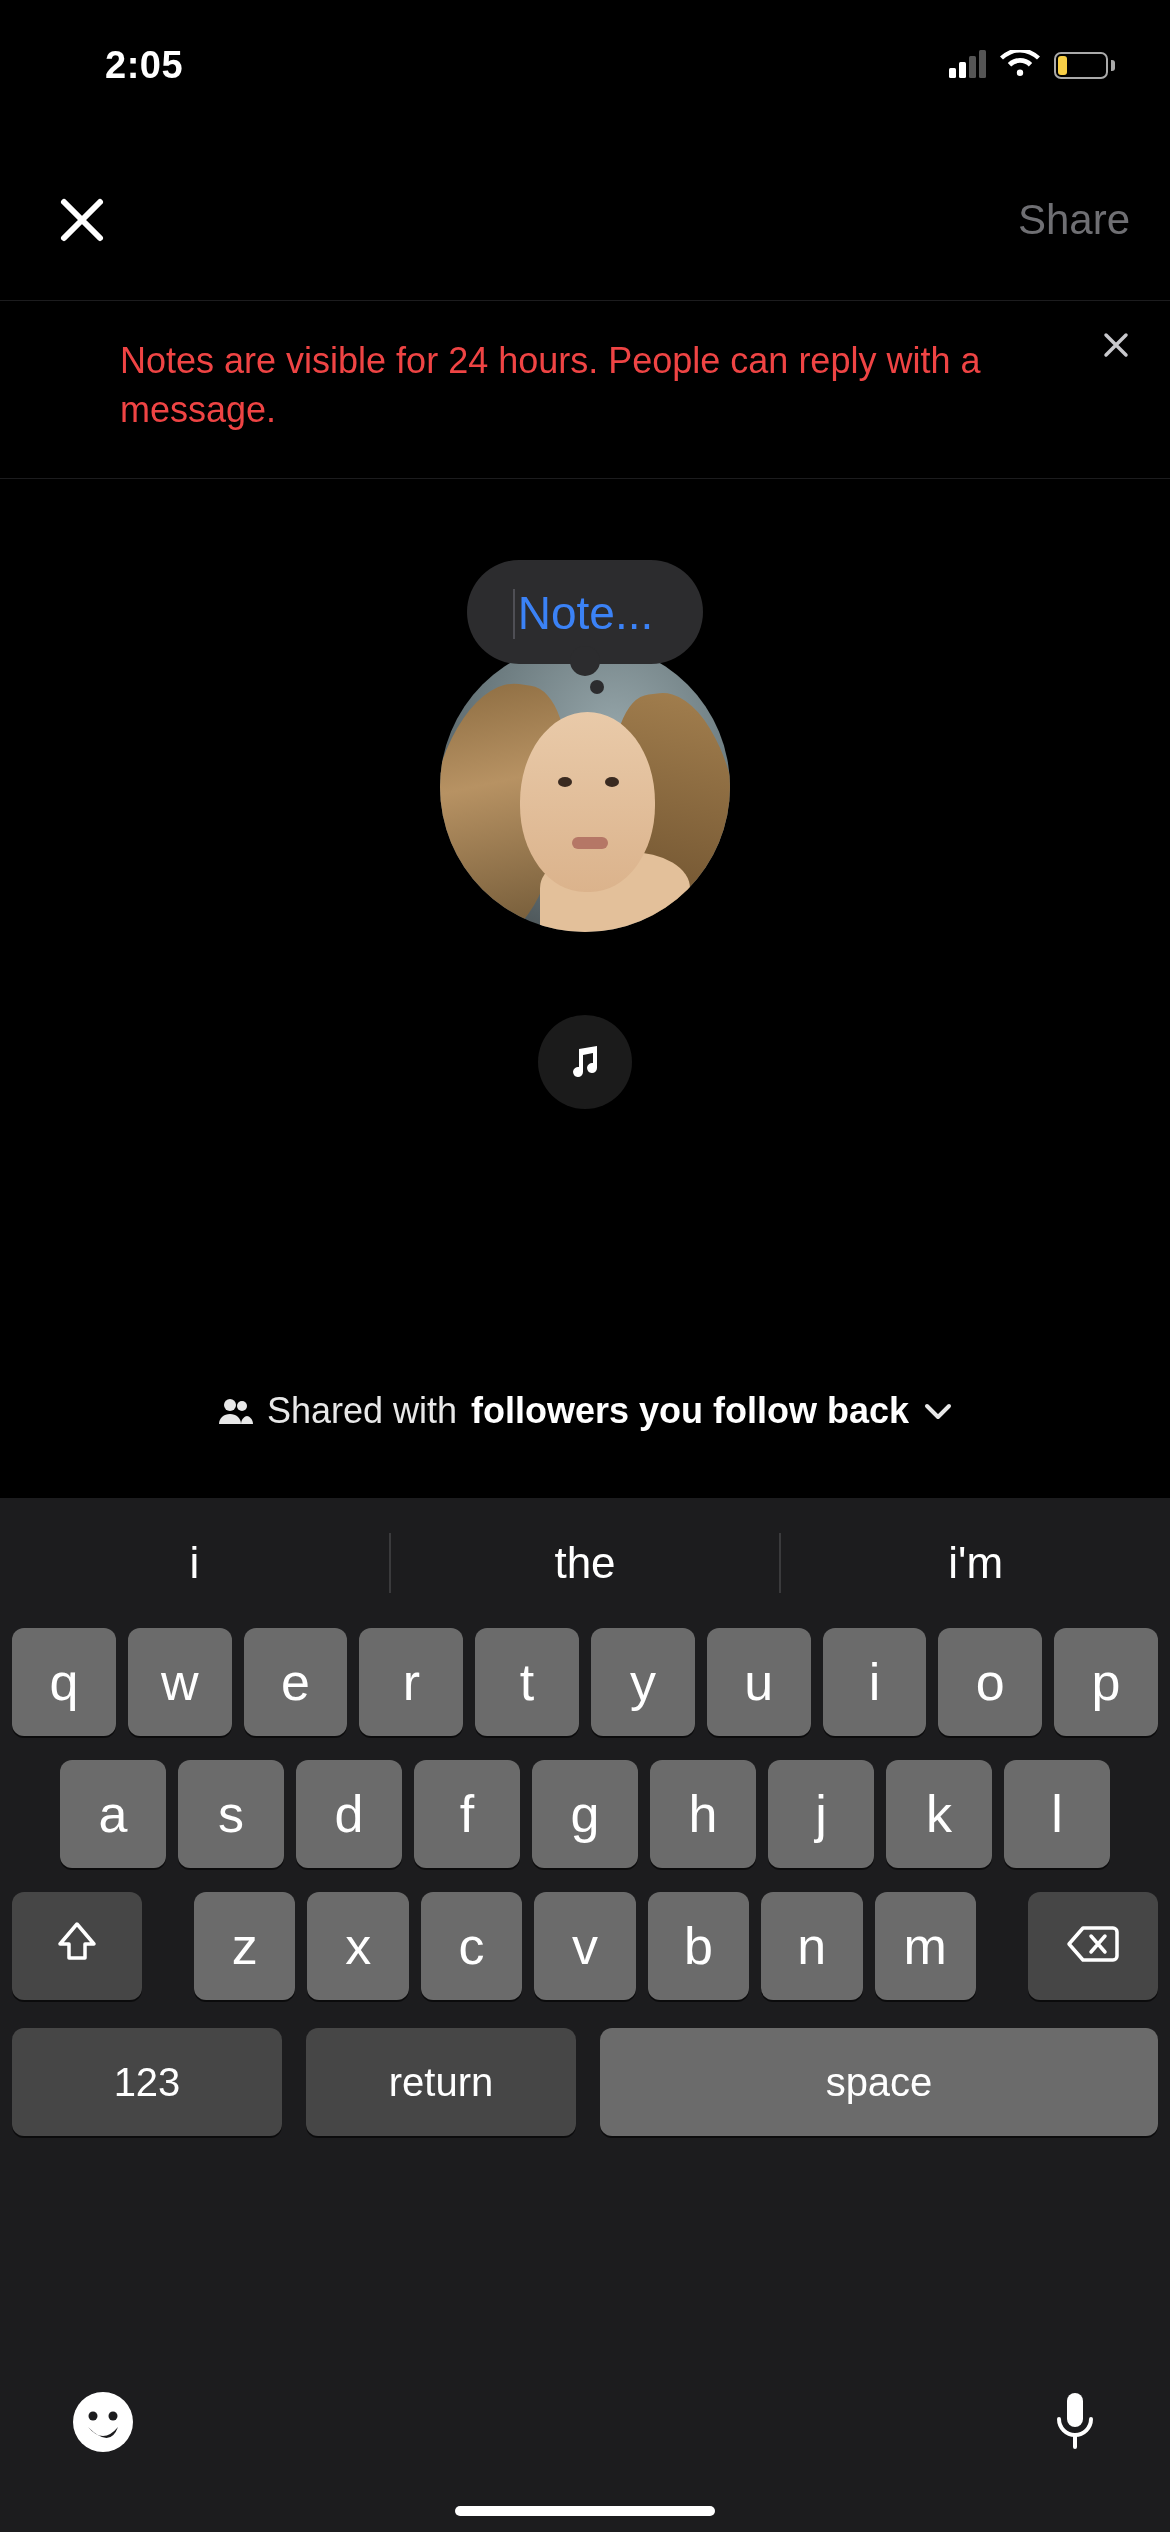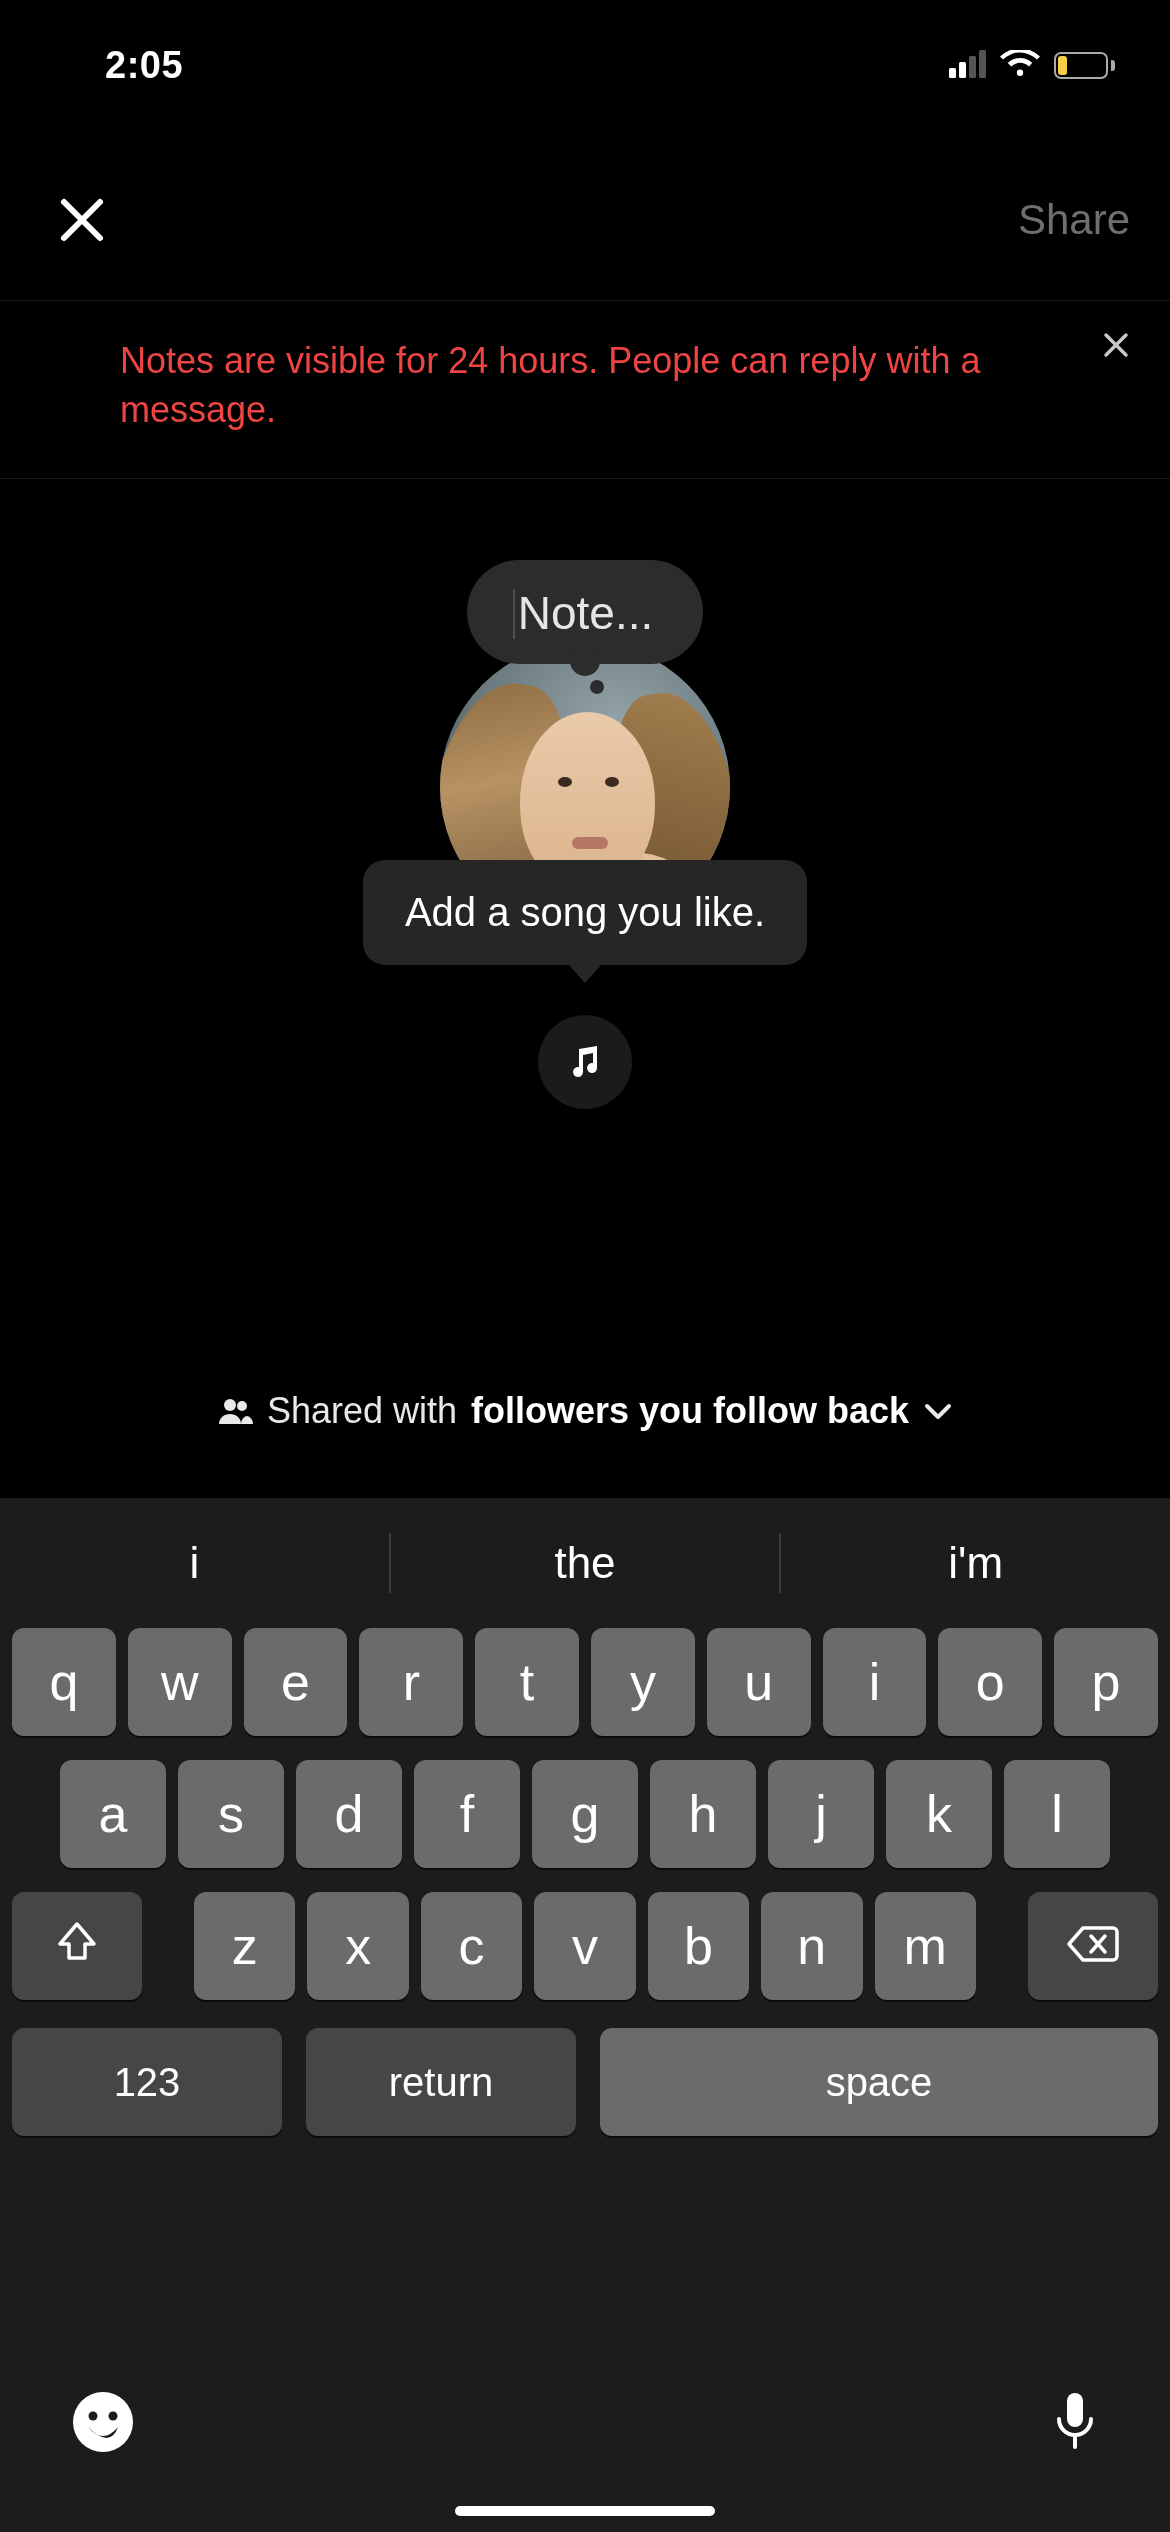--- a/index.html
+++ b/index.html
@@ -29,21 +29,21 @@
 
   
   .info-banner { position:absolute; top:300px; left:0; right:0; border-top:1.5px solid #1c1c1e; border-bottom:1.5px solid #1c1c1e; padding:36px 120px 44px 120px; display:flex; align-items:flex-start; justify-content:center; }
   .info-text { color:#ef4444; font-size:36px; line-height:1.35; }
   .info-close { position:absolute; right:38px; top:28px; color:#c8c8cc; }
   .info-close svg { display:block; }
 
   
   .center-area { position:absolute; top:560px; left:0; right:0; height:740px; display:flex; flex-direction:column; align-items:center; }
 
-  .note-bubble { background:#2c2c2e; border-radius:60px; padding:26px 50px 22px 46px; font-size:46px; color:#e5e5e5; position:relative; margin-bottom:-32px; z-index:3; }
+  .note-bubble { background:#2c2c2e; border-radius:60px; padding:26px 50px 22px 46px; font-size:46px; color:#3b82f6; position:relative; margin-bottom:-32px; z-index:3; }
   .note-caret { display:inline-block; width:2px; height:50px; background:#4f4f55; vertical-align:middle; margin-right:3px; transform:translateY(-3px); }
   .note-bubble::after { content:""; position:absolute; left:50%; bottom:-12px; transform:translateX(-50%); width:30px; height:30px; background:#2c2c2e; border-radius:50%; }
   .note-bubble::before { content:""; position:absolute; left:52%; bottom:-30px; width:14px; height:14px; background:#2c2c2e; border-radius:50%; }
 
   .avatar { width:290px; height:290px; border-radius:50%; overflow:hidden; z-index:1; background: radial-gradient(circle at 60% 30%, #94a4a8 0%, #6b7a7e 50%, #3b4042 100%); position:relative; margin-top:10px; }
   .avatar-face { position:absolute; inset:0; }
   .avatar-hair-l { position:absolute; left:-10px; top:40px; width:130px; height:260px; background:linear-gradient(160deg,#8a6a3f 0%, #b79263 40%, #6b5433 100%); border-radius:60% 40% 50% 50%; transform:rotate(8deg); }
   .avatar-hair-r { position:absolute; right:-8px; top:50px; width:120px; height:250px; background:linear-gradient(200deg,#a4804f 0%, #7a5c36 70%); border-radius:40% 60% 50% 50%; transform:rotate(-6deg);}
   .avatar-skin { position:absolute; left:80px; top:70px; width:135px; height:180px; background:linear-gradient(180deg,#e9caa9 0%, #dbb38c 100%); border-radius:50% 50% 48% 48%; }
   .avatar-neck { position:absolute; left:100px; bottom:-10px; width:150px; height:90px; background:#e3c09a; border-radius:40% 40% 0 0;}
@@ -140,21 +140,20 @@
     <div class="avatar-face">
       <div class="avatar-hair-l"></div>
       <div class="avatar-hair-r"></div>
       <div class="avatar-neck"></div>
       <div class="avatar-skin"></div>
       <div class="avatar-eye l"></div>
       <div class="avatar-eye r"></div>
       <div class="avatar-lip"></div>
     </div>
   </div>
-  <div class="song-tooltip">Add a song you like.</div>
   <div class="music-btn">
     <span>
       <svg width="44" height="44" viewBox="0 0 44 44">
           <path d="M16 9 L34 6 V28 a5 5 0 1 1 -4 -4.9 V13 L20 15 V32 a5 5 0 1 1 -4 -4.9 V9z" fill="#fff"></path>
         </svg>
     </span>
   </div>
 </div>
 
 <div class="audience">

